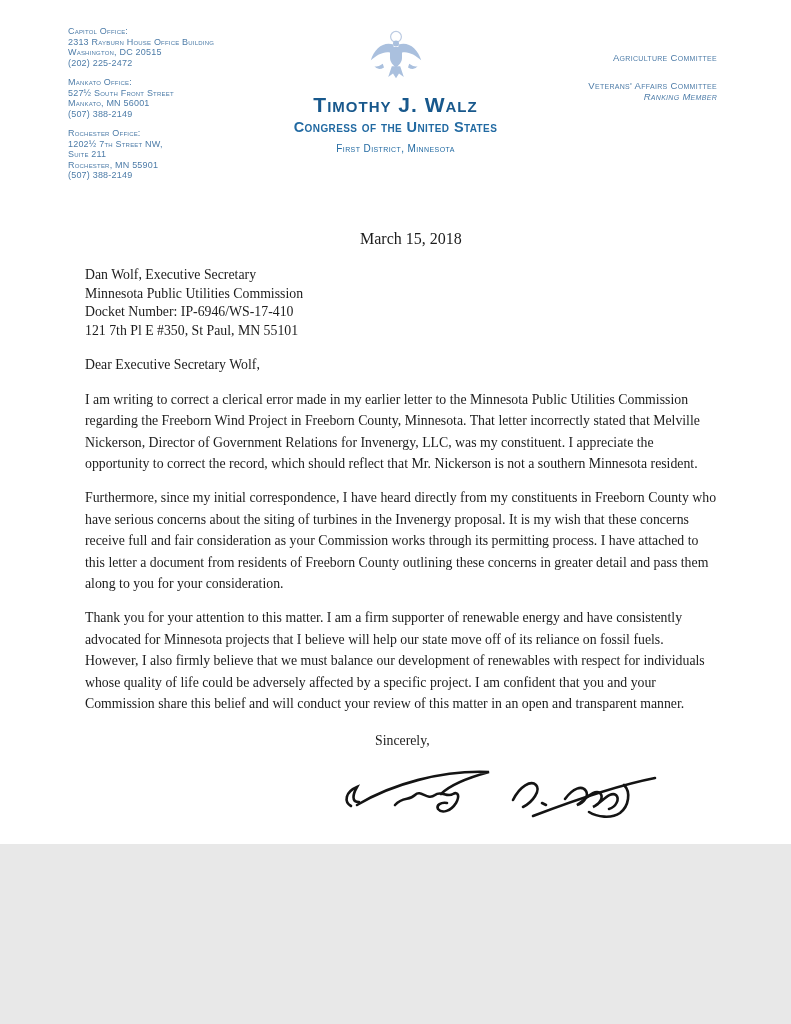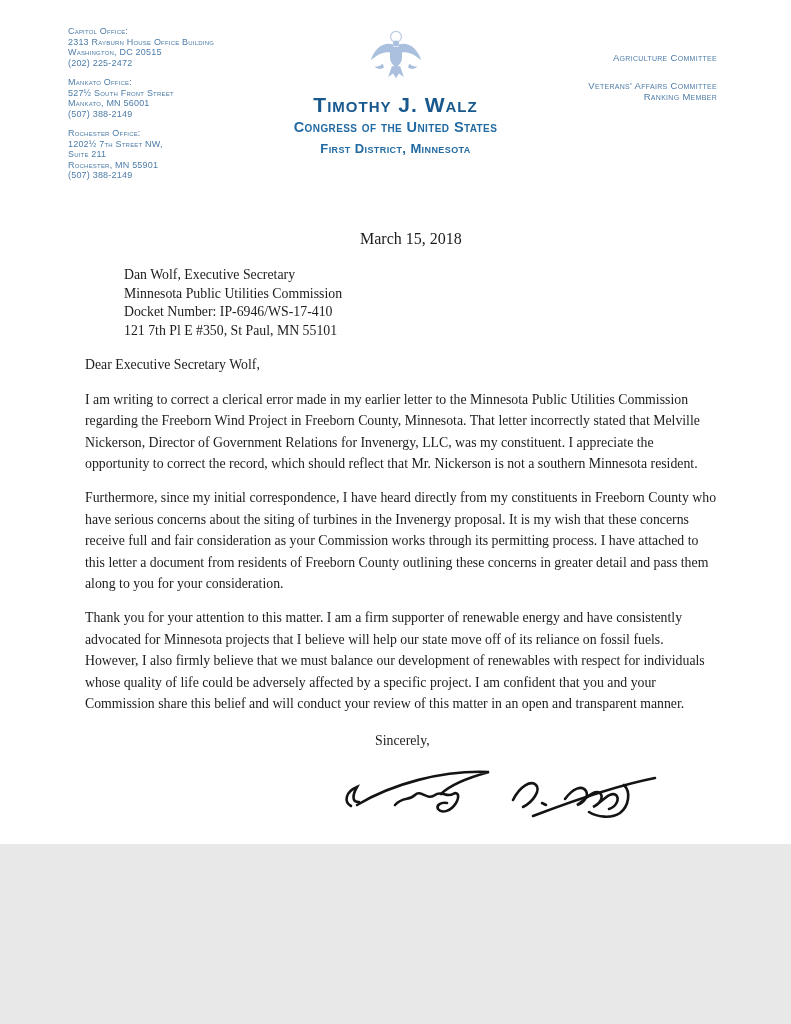--- a/index.html
+++ b/index.html
@@ -27,37 +27,37 @@
     width:340px;text-align:center;
     font-family:"Liberation Sans", sans-serif;
     font-variant:small-caps;
   }
   .seal{display:block;margin:0 auto 3px auto;}
   .member-name{
     font-size:21px;font-weight:bold;letter-spacing:1px;
     color:#18588c;line-height:24px;
   }
   .congress-line{font-size:14.5px;font-weight:600;color:#226aa2;line-height:21px;letter-spacing:.4px;}
-  .district-line{font-size:13px;font-weight:700;color:#226aa2;line-height:21px;letter-spacing:.4px;}
+  .district-line{font-size:10px;font-weight:400;color:#226aa2;line-height:21px;letter-spacing:.4px;}
   .website-line{font-size:13px;font-weight:600;color:#2e71a8;line-height:21px;letter-spacing:.6px;}
   .committees{
     position:absolute;top:52px;right:74px;text-align:right;
     font-family:"Liberation Sans", sans-serif;
     font-variant:small-caps;
     font-size:9.5px;line-height:11px;letter-spacing:.3px;
   }
   .committee-1{margin-bottom:17px;}
-  .committee-role{}
+  .committee-role{font-style:italic;}
   
   .date-line{position:absolute;top:230px;left:360px;font-size:16px;}
   .body-block{
     position:absolute;top:266px;left:85px;width:634px;
     font-size:13.8px;line-height:21.4px;
   }
-  .recipient div{line-height:18.6px;margin-left:39px;}
+  .recipient div{line-height:18.6px;}
   .salutation{margin-top:14px;}
   .body-block p{margin:13px 0 0 0;}
   .closing{margin-top:16px;margin-left:290px;}
   .signature-wrap{margin-top:6px;margin-left:252px;}
   .signoff{margin-left:290px;margin-top:4px;line-height:19px;font-weight:bold;}
   .initials{position:absolute;left:85px;top:874px;font-size:13.8px;}
 </style>
 </head>
 <body>
 

